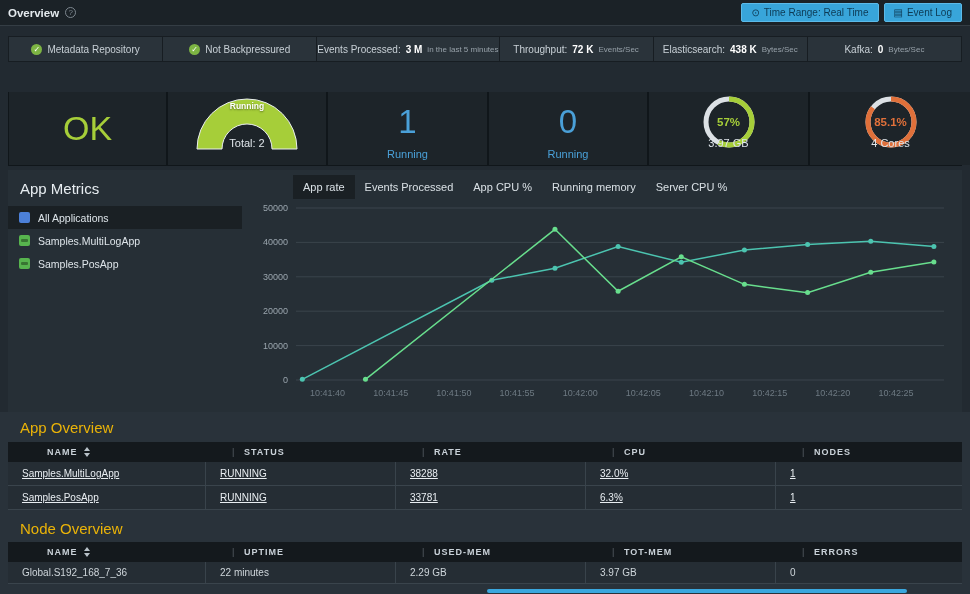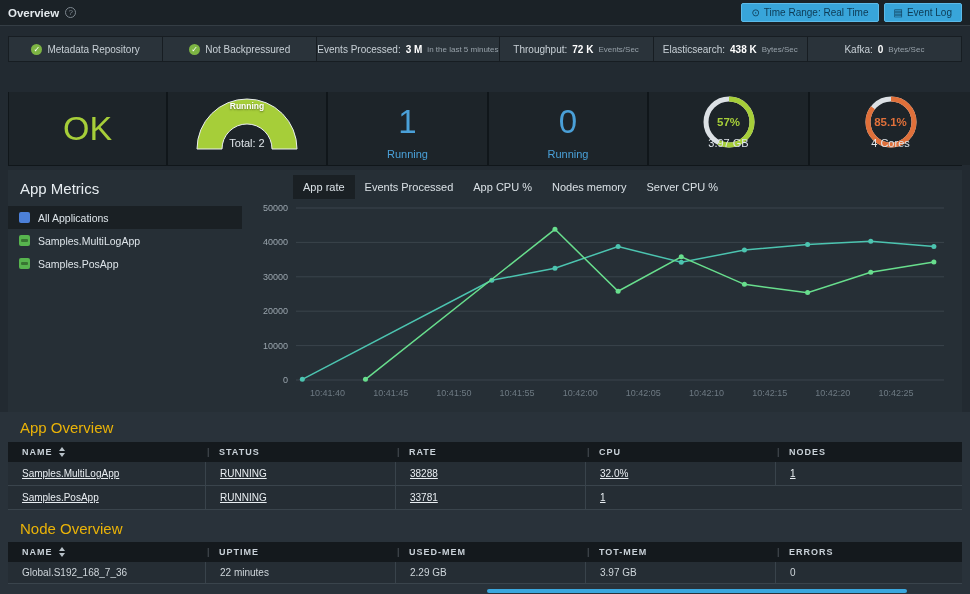--- a/index.html
+++ b/index.html
@@ -44,21 +44,21 @@
   .tab.active { background:#1a2024;margin-left:38px; }
   .legend { position:absolute; left:0; top:36px; width:234px; }
   .legend-item { height:23px; display:flex; align-items:center; gap:8px; padding-left:11px; font-size:10.5px; color:#dde4e9; cursor:pointer; }
   .legend-item.selected { background:#1a2024; }
   .swatch { width:11px; height:11px; border-radius:2px; flex:none; position:relative; }
   .swatch .inner { position:absolute; left:2px; top:4px; width:7px; height:3px; background:rgba(0,0,0,.35); border-radius:1px; }
 
   
   .section-title { left:20px; font-size:15px; color:#eab308; font-weight:400; }
   .dtable { left:8px; width:954px; }
-  .dt-head { display:grid; grid-template-columns:197px 190px 190px 190px 187px; background:#14191d; height:20px; }
+  .dt-head { display:grid; grid-template-columns:197px 190px 190px 190px 187px; background:#14191d; height:20px;padding-left:25px; }
   .dt-head .hcell { display:flex; align-items:center; padding-left:14px; font-size:9px; font-weight:bold; letter-spacing:1px; color:#c9d1d8; cursor:pointer; position:relative; }
   .hsep { position:absolute; left:2px; color:#596269; font-weight:normal; }
   .sorticon { display:inline-flex; flex-direction:column; gap:2px; margin-left:6px; }
   .sorticon i { display:block; width:0; height:0; border-left:3px solid transparent; border-right:3px solid transparent; }
   .sorticon .up { border-bottom:4px solid #b9c2c9; }
   .sorticon .down { border-top:4px solid #b9c2c9; }
   .dt-row { display:grid; grid-template-columns:197px 190px 190px 190px 187px; background:#252d34; border-bottom:1px solid #3a444c; }
   .dt-row .cell { display:flex; align-items:center; padding-left:14px; font-size:10px; border-left:1px solid #39434b; }
   .dt-row .cell:first-child { border-left:none; }
   .cell-link { color:#e8edf1; text-decoration:underline; cursor:pointer; }
@@ -157,21 +157,21 @@
     <div class="sub-plain">4 Cores</div>
   </div>
 </div>
 
 <div class="abs panel">
   <div class="panel-title">App Metrics</div>
   <div class="tabs" id="tabs">
       <button class="tab active">App rate</button>
       <button class="tab">Events Processed</button>
       <button class="tab">App CPU %</button>
-      <button class="tab">Nodes memory</button>
+      <button class="tab">Running memory</button>
       <button class="tab">Server CPU %</button>
     </div>
   <div class="legend" id="legend">
       <div class="legend-item selected">
         <span class="swatch" style="background: rgb(76, 128, 216);"></span>
         <span>All Applications</span>
       </div>
       <div class="legend-item">
         <span class="swatch" style="background: rgb(87, 180, 78);">
           <span class="inner"></span>
@@ -278,20 +278,23 @@
       <div class="cell">
         <span class="cell-link">Samples.PosApp</span>
       </div>
       <div class="cell">
         <span class="cell-link">RUNNING</span>
       </div>
       <div class="cell">
         <span class="cell-link">33781</span>
       </div>
       <div class="cell">
+        <span class="cell-link">6.3%</span>
+      </div>
+      <div class="cell">
         <span class="cell-link">1</span>
       </div>
     </div>
   </div>
 
 <div class="abs section-title" style="top:520px;text-align:right;">Node Overview</div>
 <div class="abs dtable" style="top:542px;" id="node-table">
     <div class="dt-head">
       <div class="hcell">
         <span>NAME</span>

